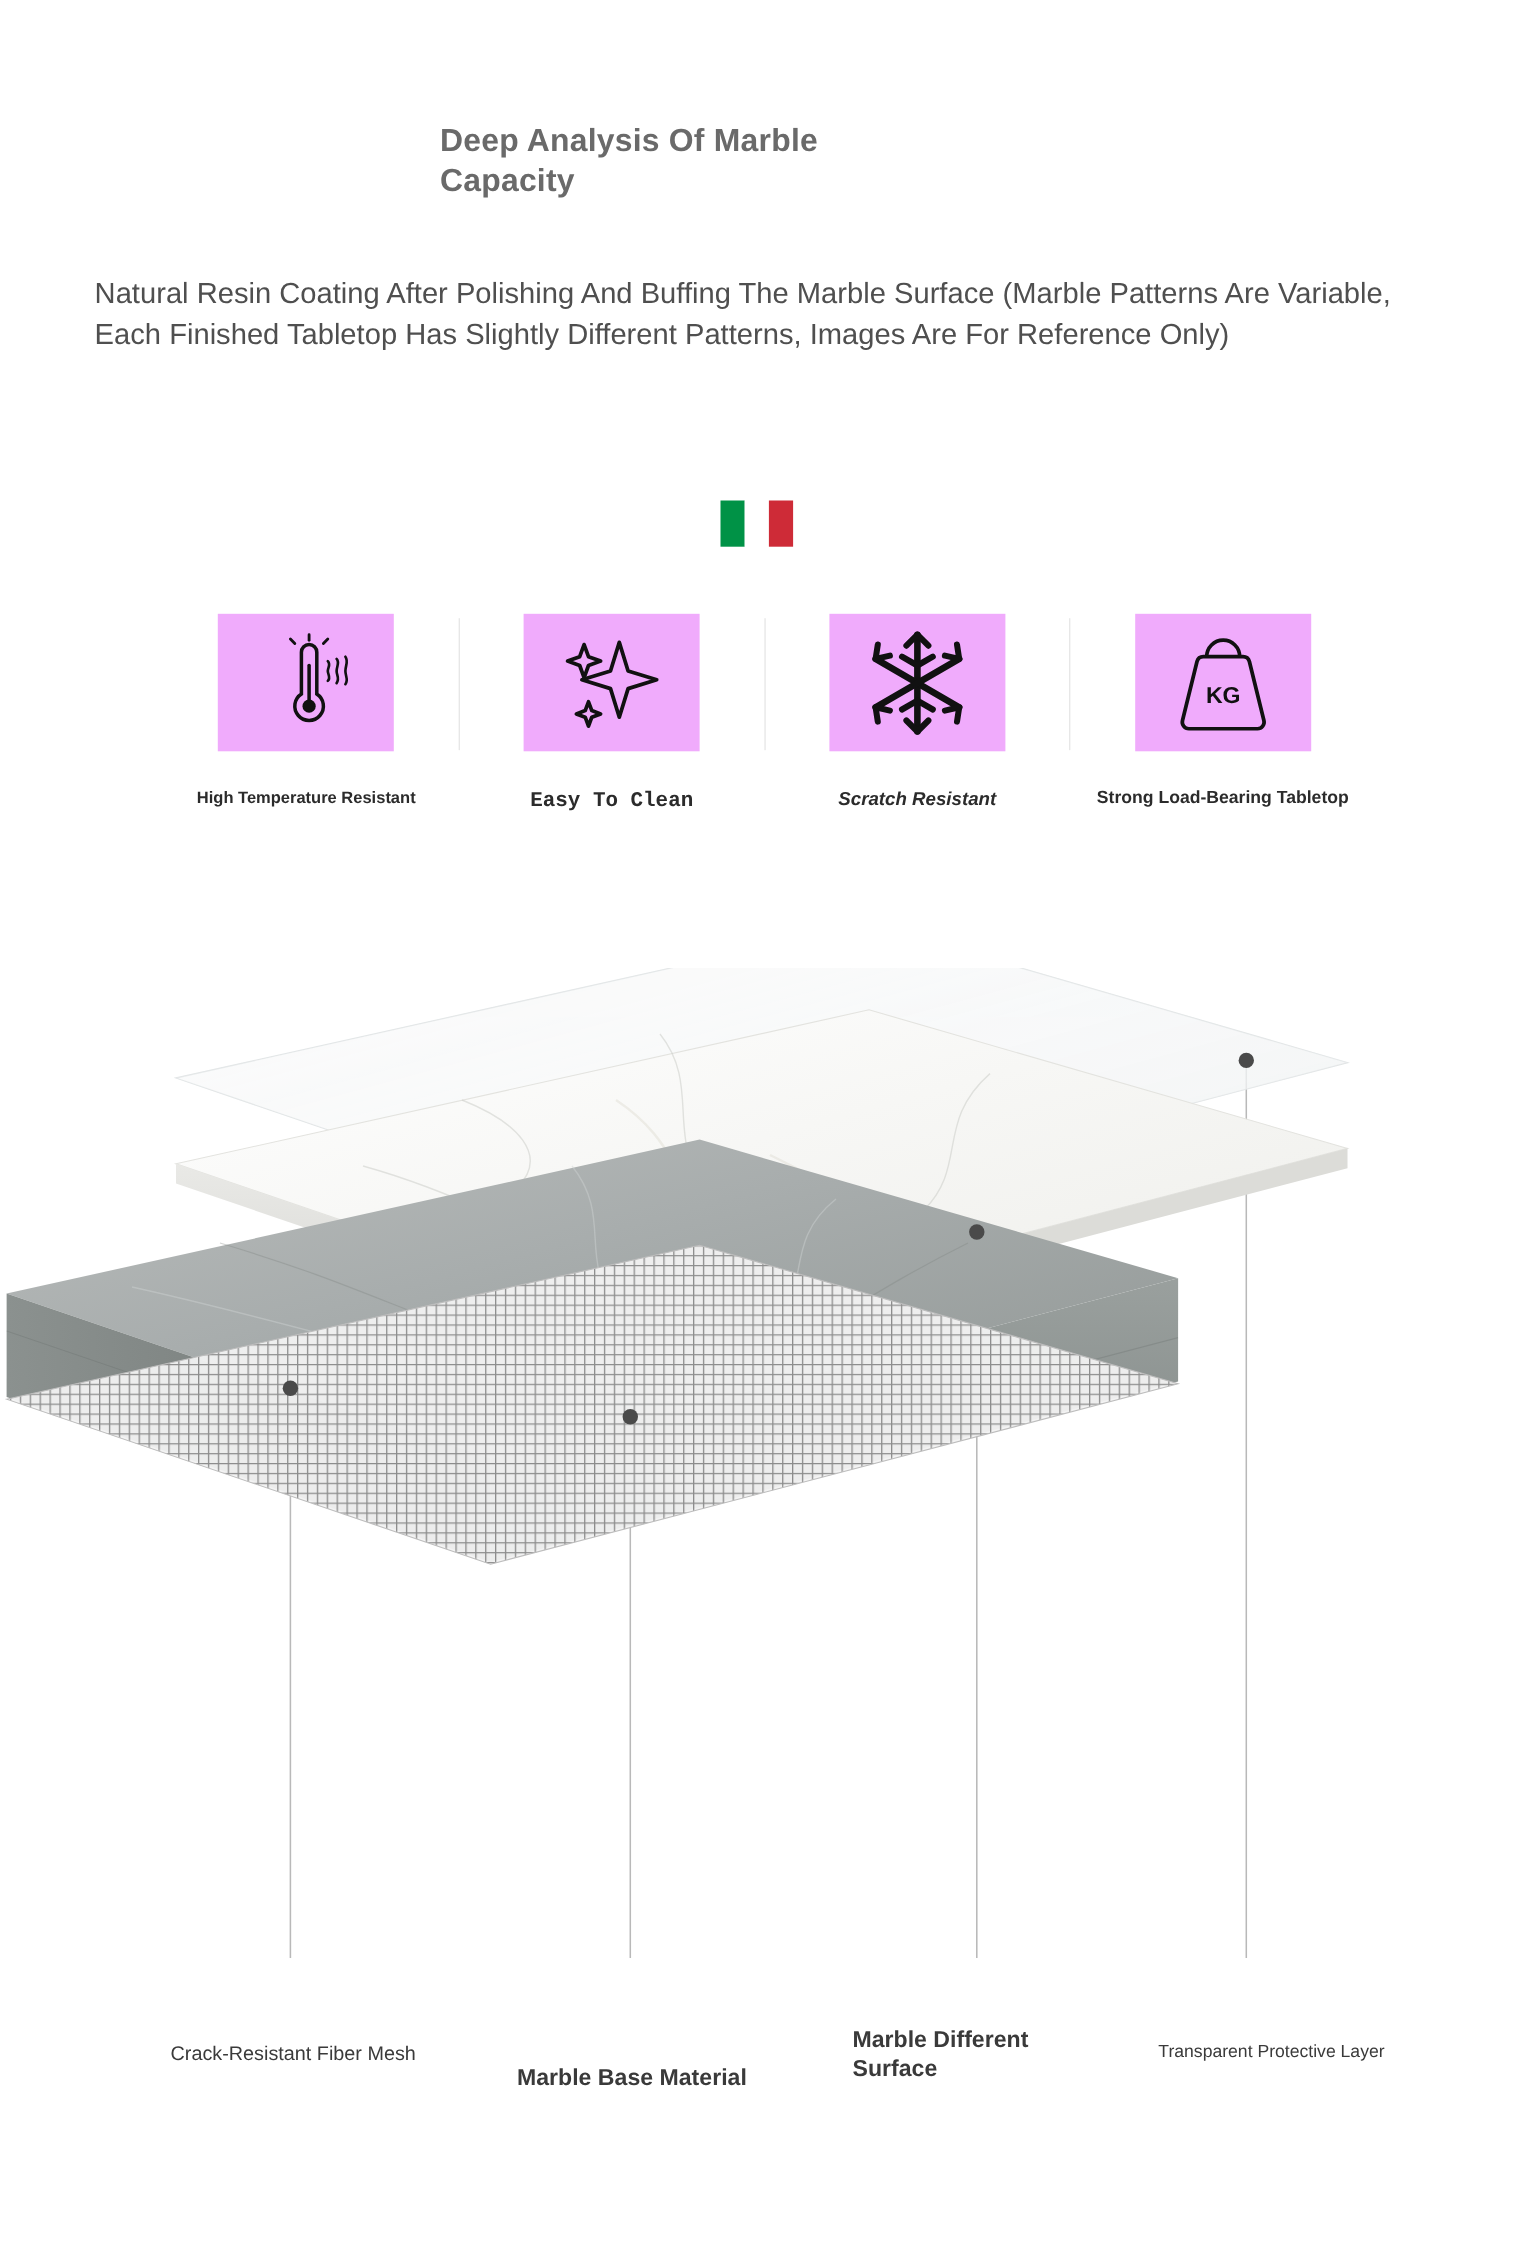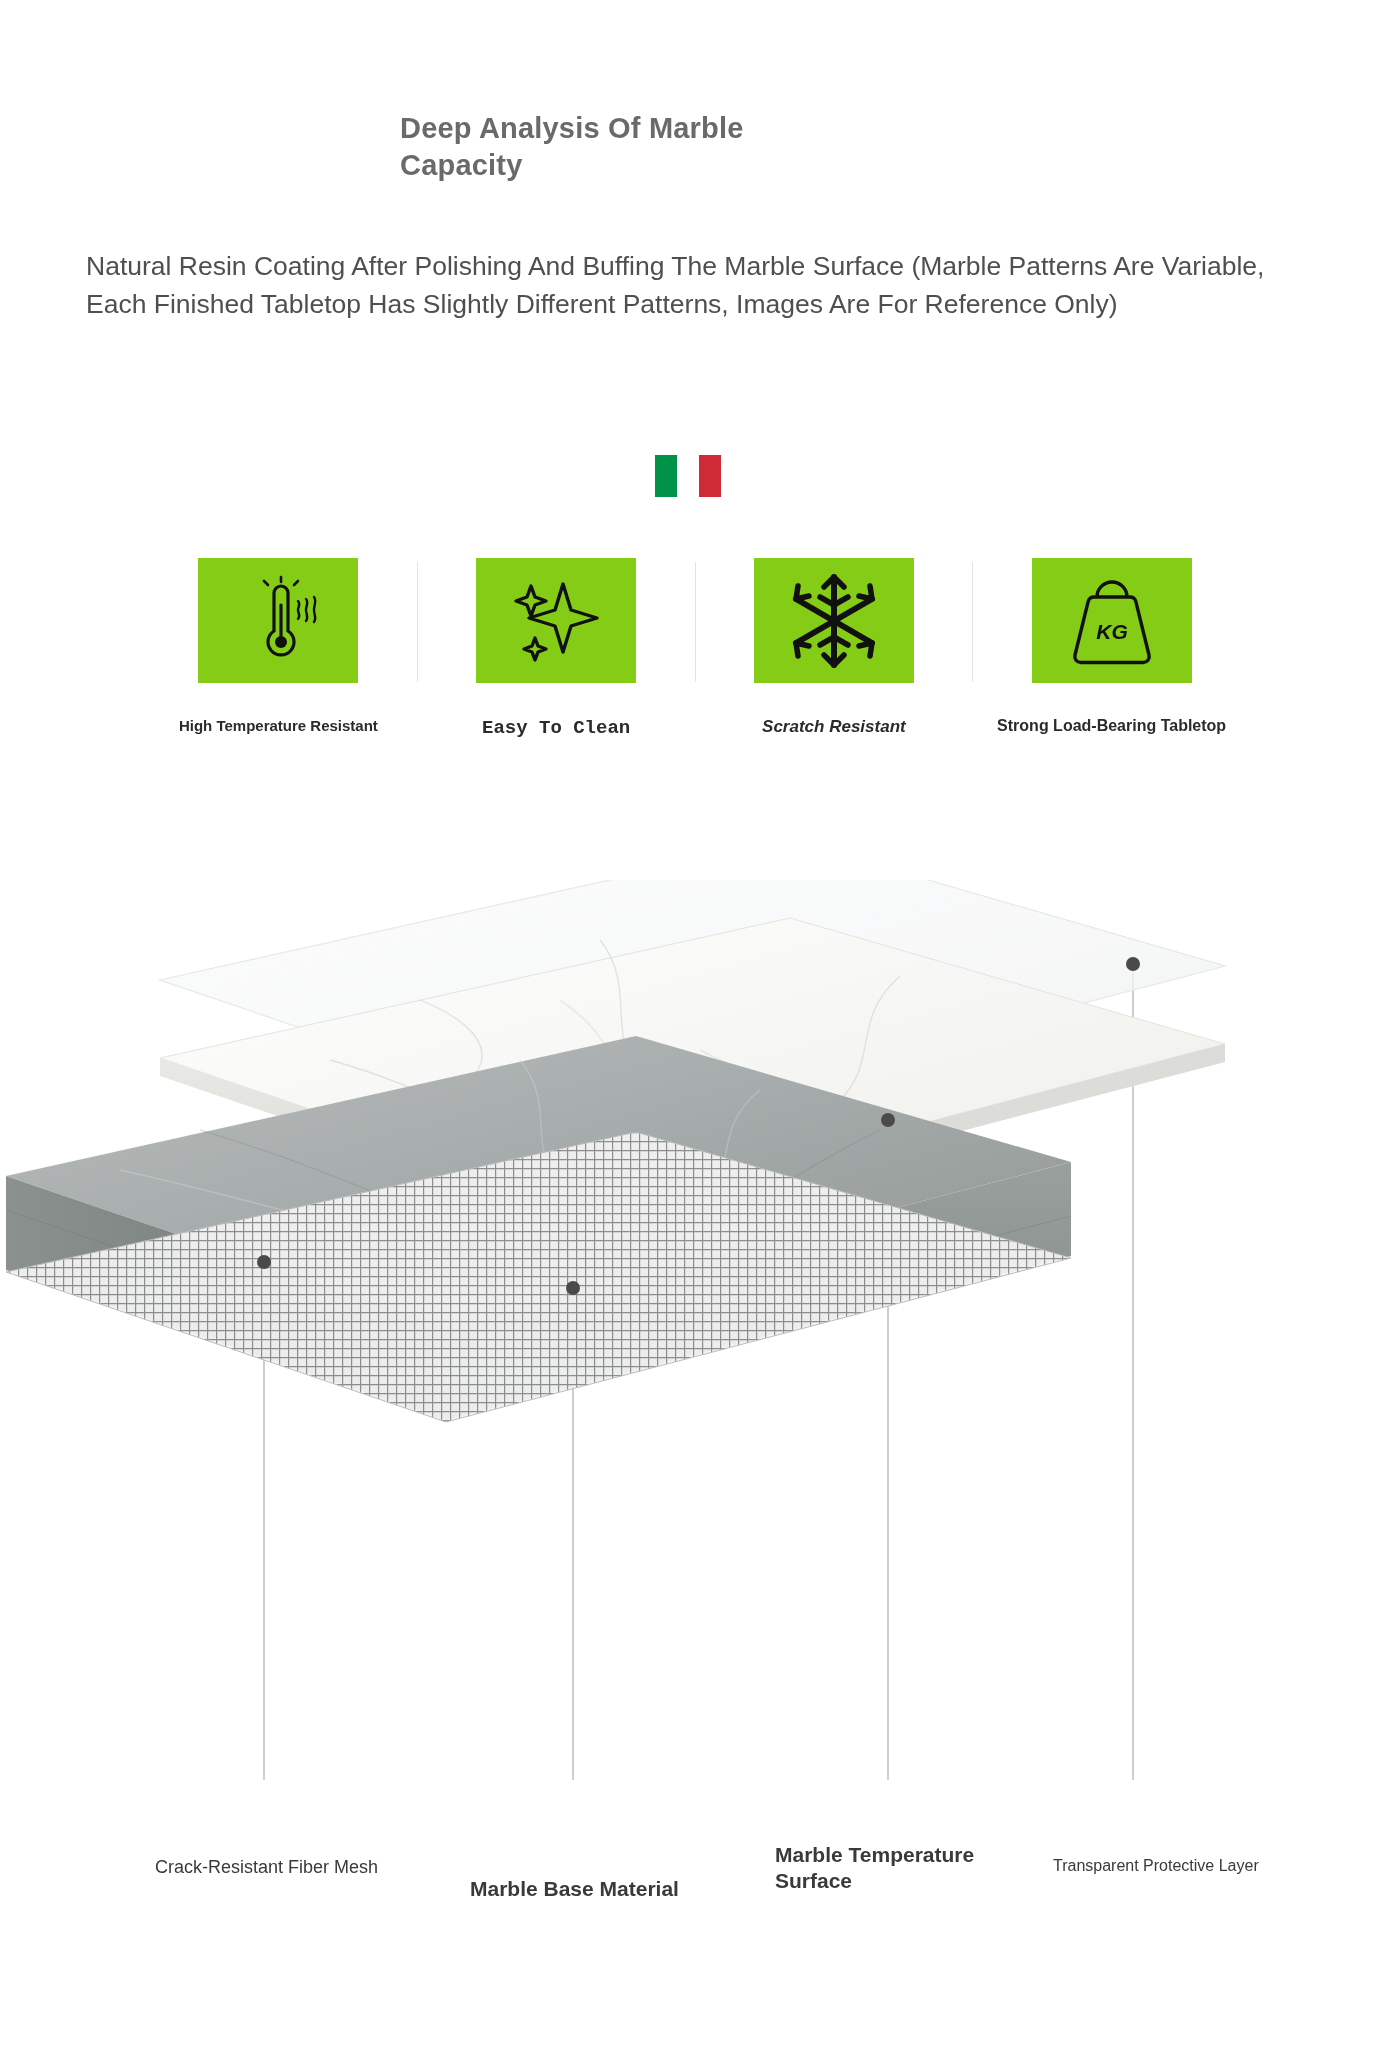--- a/index.html
+++ b/index.html
@@ -76,23 +76,22 @@
     display: flex;
     flex-direction: column;
     align-items: center;
   }
   .feature .iconbox {
     width: 160px;
     height: 125px;
     display: flex;
     align-items: center;
     justify-content: center;
-    background: #84cc16;
+    background: #f0abfc;
     margin-top: 6px;
-    font-style: italic;
   }
   .feature .flabel {
     margin-top: 34px;
     text-align: center;
     color: #2b2b2b;
     font-weight: bold;
     white-space: nowrap;
   }
   .feature.f0 .flabel { font-size: 15px; }
   .feature.f1 .flabel { font-size: 19px; font-family: Liberation Mono, monospace; }
@@ -322,17 +321,17 @@
         <circle cx="888" cy="240" r="7"></circle>
         <circle cx="573" cy="408" r="7"></circle>
         <circle cx="264" cy="382" r="7"></circle>
       </g>
     </svg>
   </div>
 
   <div class="bottom-labels">
     <div class="blabel bl0">Crack-Resistant Fiber Mesh</div>
     <div class="blabel bl1">Marble Base Material</div>
-    <div class="blabel bl2">Marble Temperature Surface</div>
+    <div class="blabel bl2">Marble Different Surface</div>
     <div class="blabel bl3">Transparent Protective Layer</div>
   </div>
 
 </div>
 
 </body></html>

